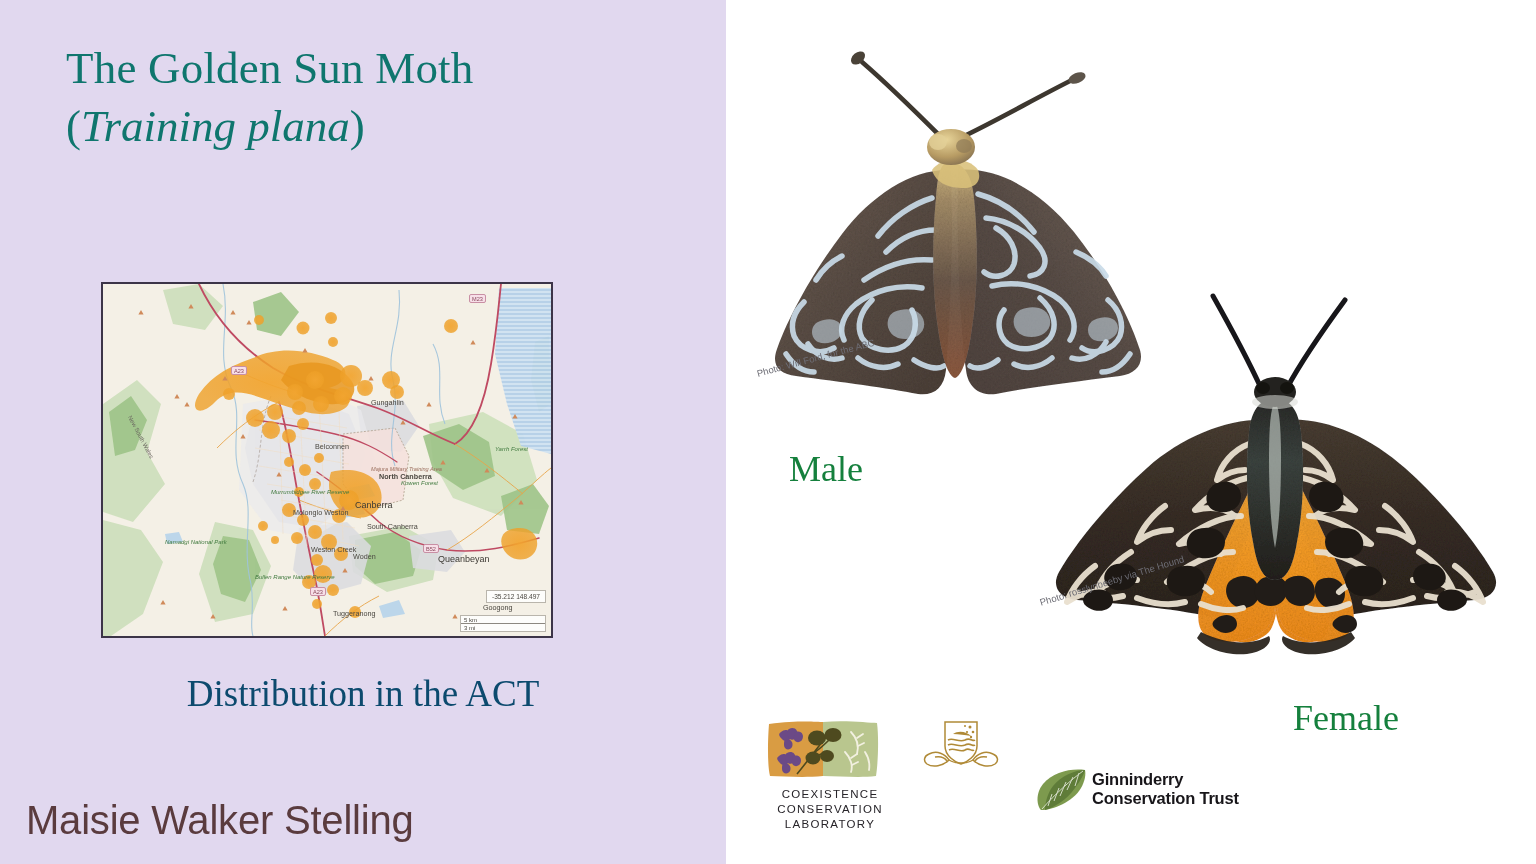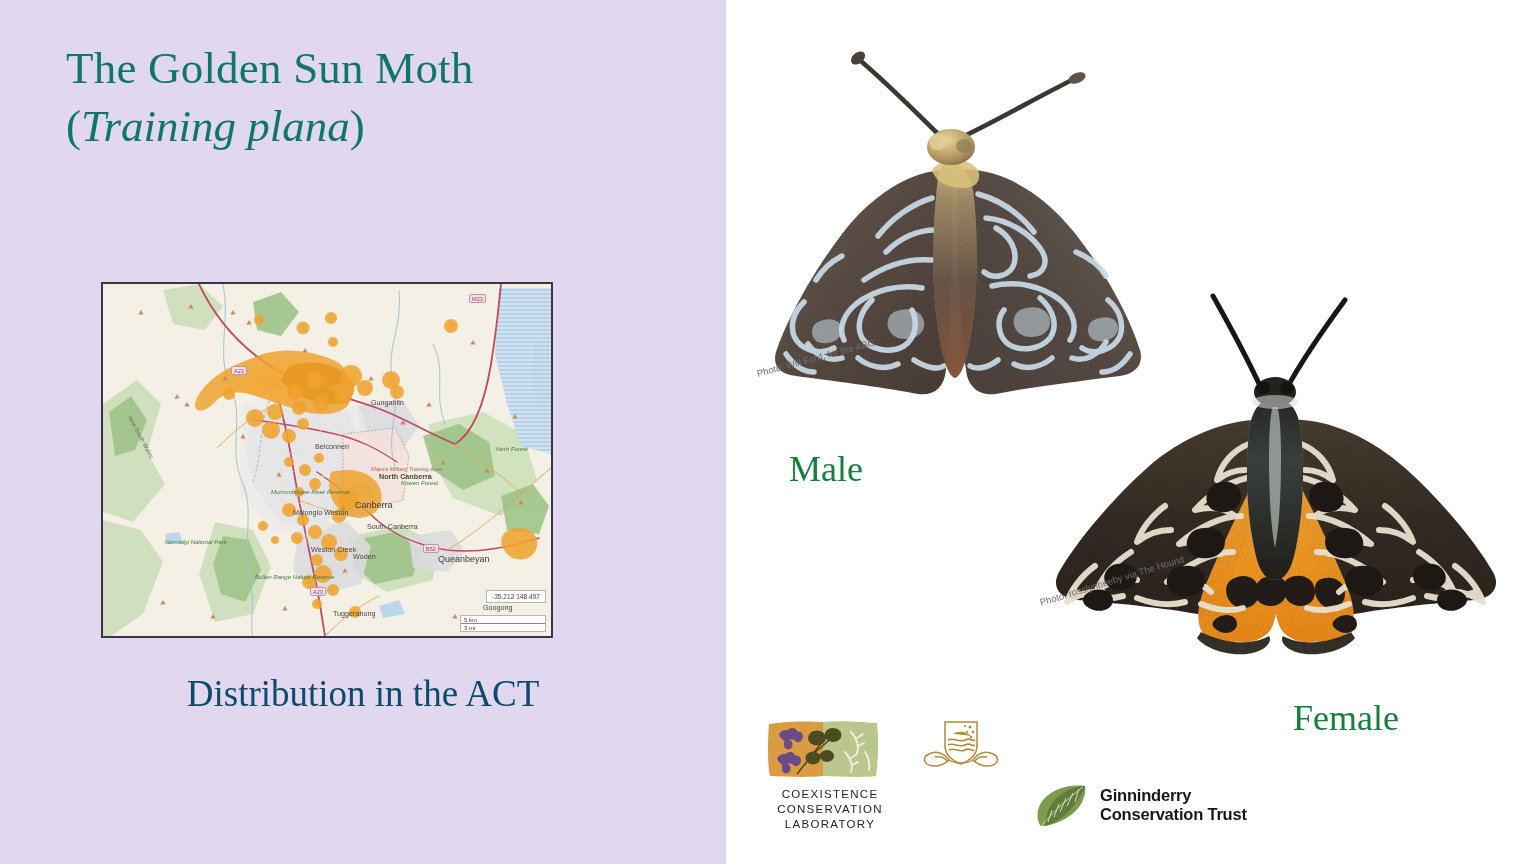--- a/index.html
+++ b/index.html
@@ -149,21 +149,21 @@
 
   #logo-anu { position: absolute; left: 150px; top: -2px; width: 120px; }
   #logo-anu .crest { width: 92px; height: 62px; display: block; margin: 0 auto 0 0; }
   #logo-anu .txt {
     margin-top: 6px;
     font-size: 17px; line-height: 1.12;
     color: #1c1a1e; font-weight: 400;
     font-family: "Liberation Sans", sans-serif;
   }
 
-  #logo-gct { position: absolute; left: 270px; top: 48px; width: 230px; display: flex; align-items: center; gap: 11px; margin-top: 16px; }
+  #logo-gct { position: absolute; left: 270px; top: 48px; width: 230px; display: flex; align-items: center; gap: 3px; }
   #logo-gct .leaf { width: 54px; height: 46px; flex: 0 0 auto; }
   #logo-gct .txt {
     font-size: 16.5px; line-height: 1.14;
     font-weight: 700; color: #18161a;
     font-family: "Liberation Sans", sans-serif;
     letter-spacing: -0.2px;
   }
 </style>
 </head>
 <body>
@@ -380,20 +380,21 @@
         </div>
 
       <div id="coord-box">-35.212  148.497</div>
       <div id="scale-box">
         <div>5 km</div>
         <div>3 mi</div>
       </div>
     </div>
 
     <div id="map-caption">Distribution in the ACT</div>
+    <div id="author">Maisie Walker Stelling</div>
   </div>
 
   <div id="moth-male" class="moth-wrap">
     <svg viewBox="0 0 430 400" aria-hidden="true">
       <defs>
         <linearGradient id="mWingL" x1="0.1" y1="0.1" x2="0.9" y2="0.9">
           <stop offset="0%" stop-color="#6b5c50"></stop>
           <stop offset="45%" stop-color="#5a4d45"></stop>
           <stop offset="100%" stop-color="#4d4139"></stop>
         </linearGradient>

